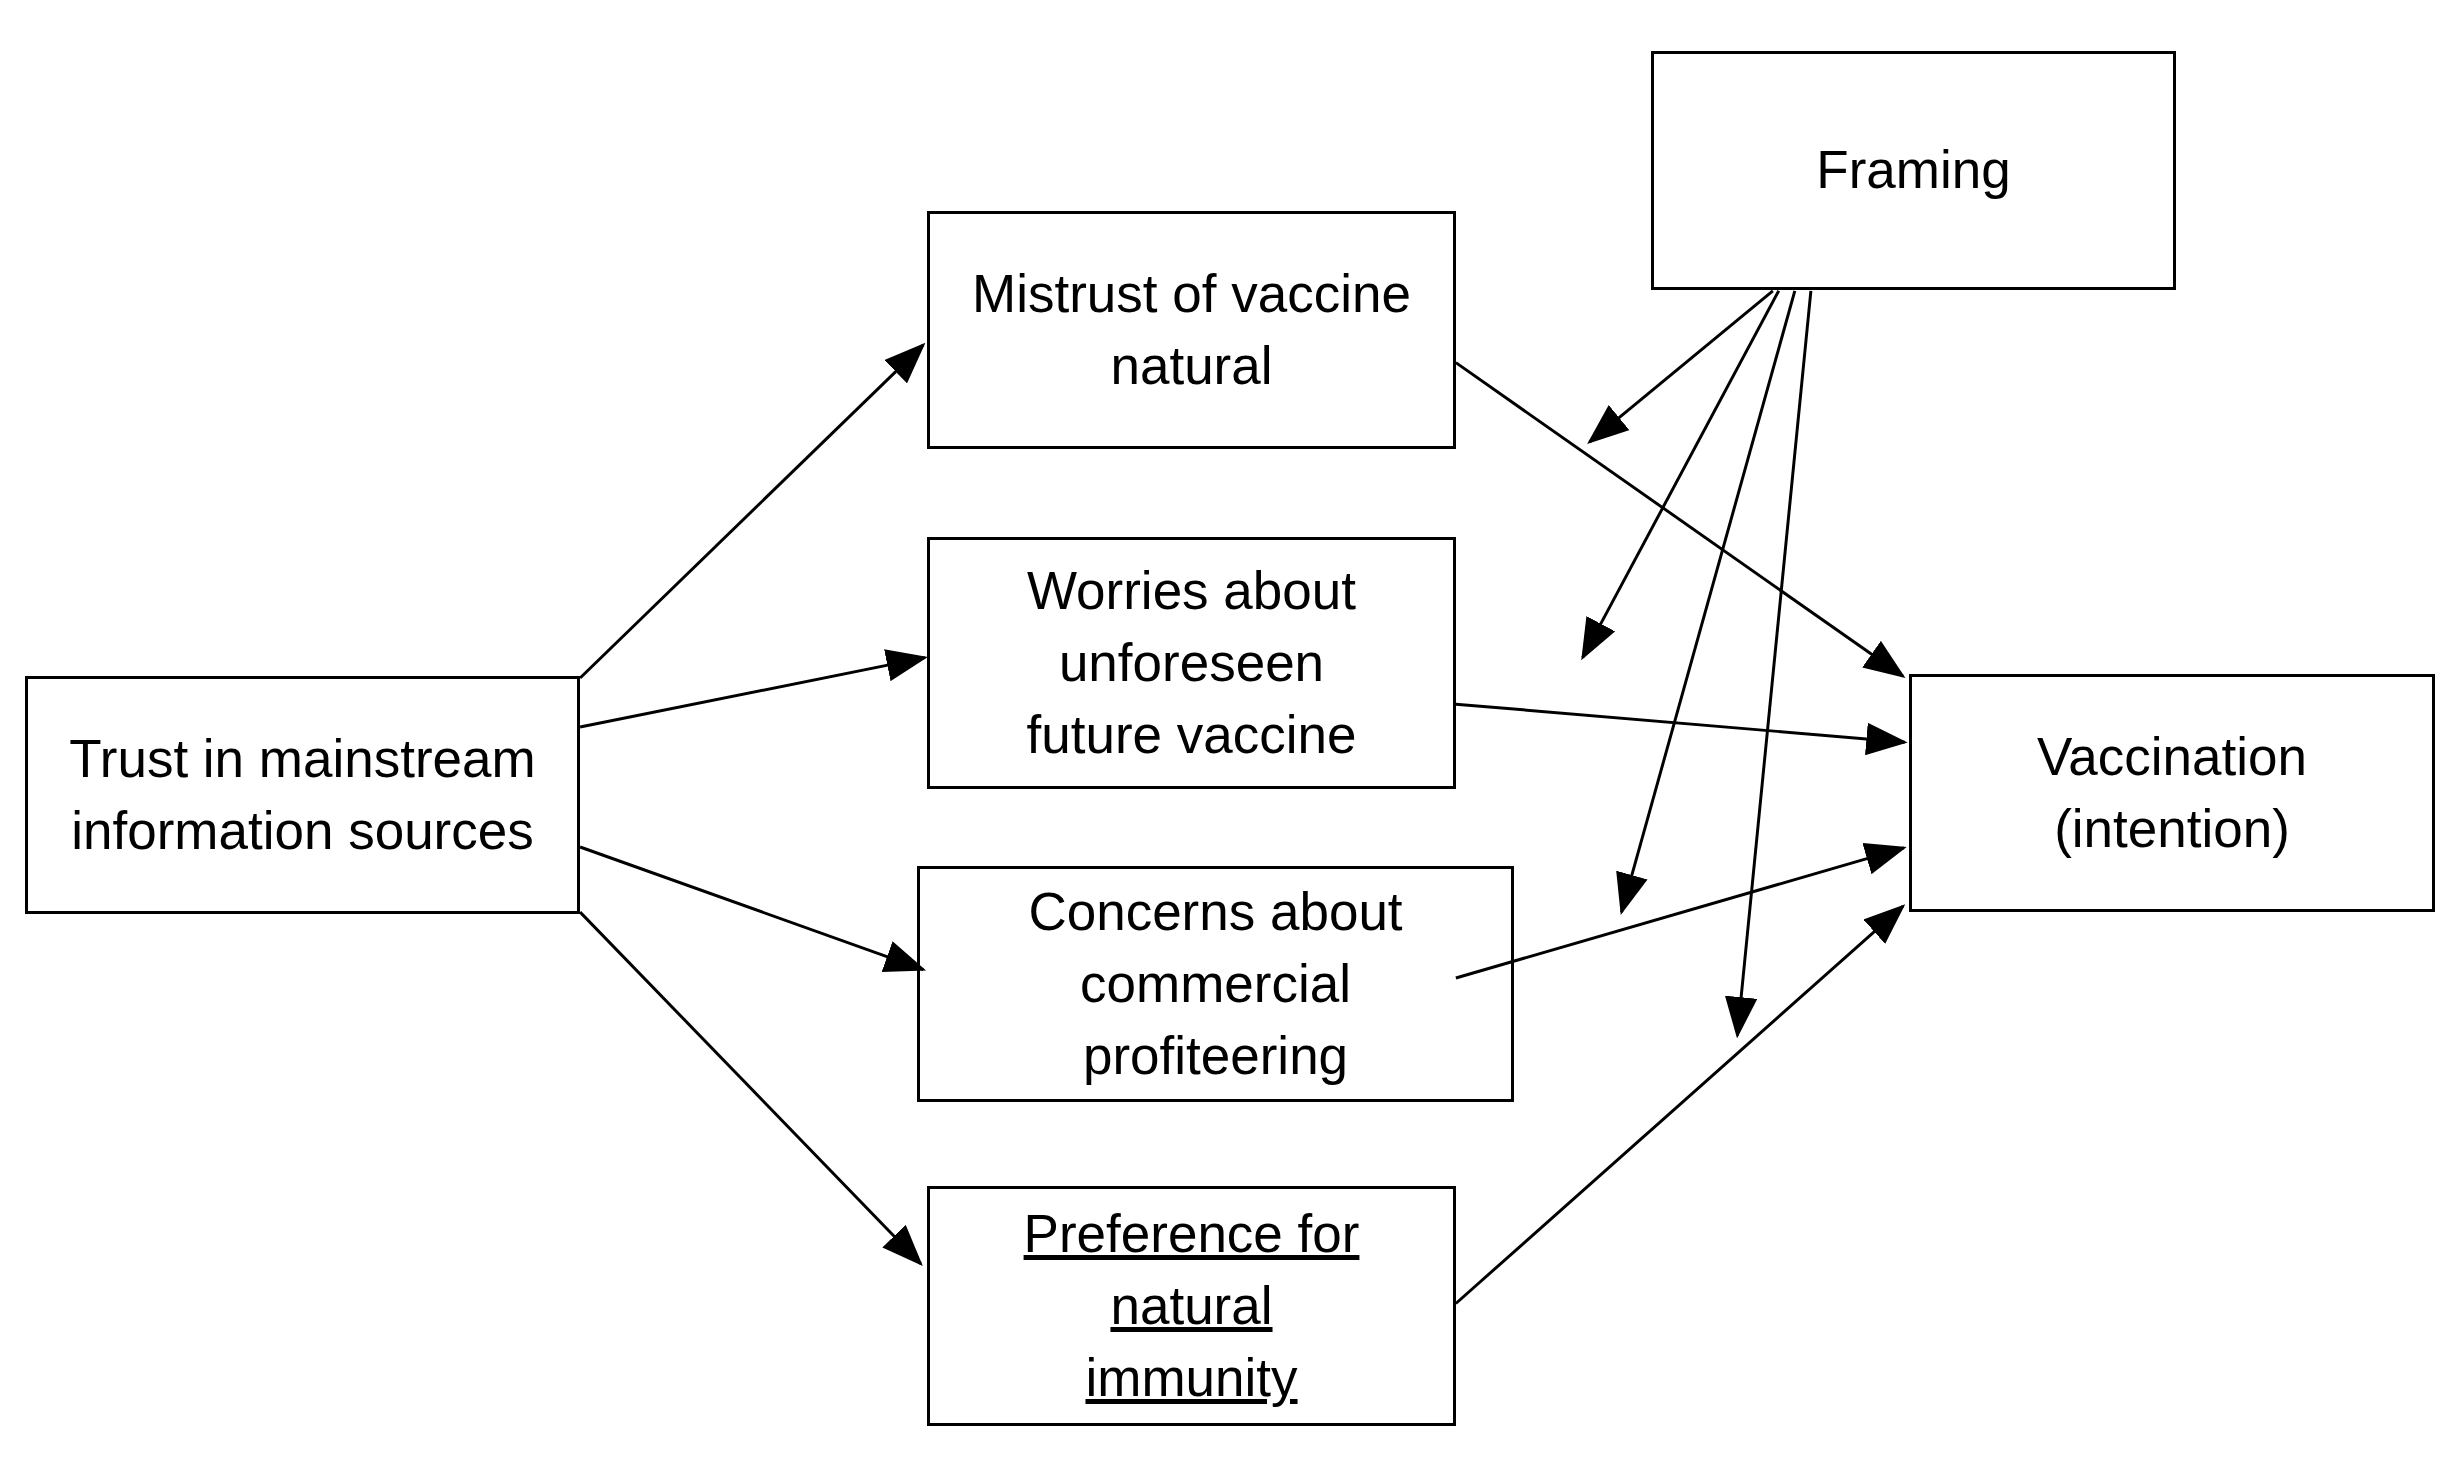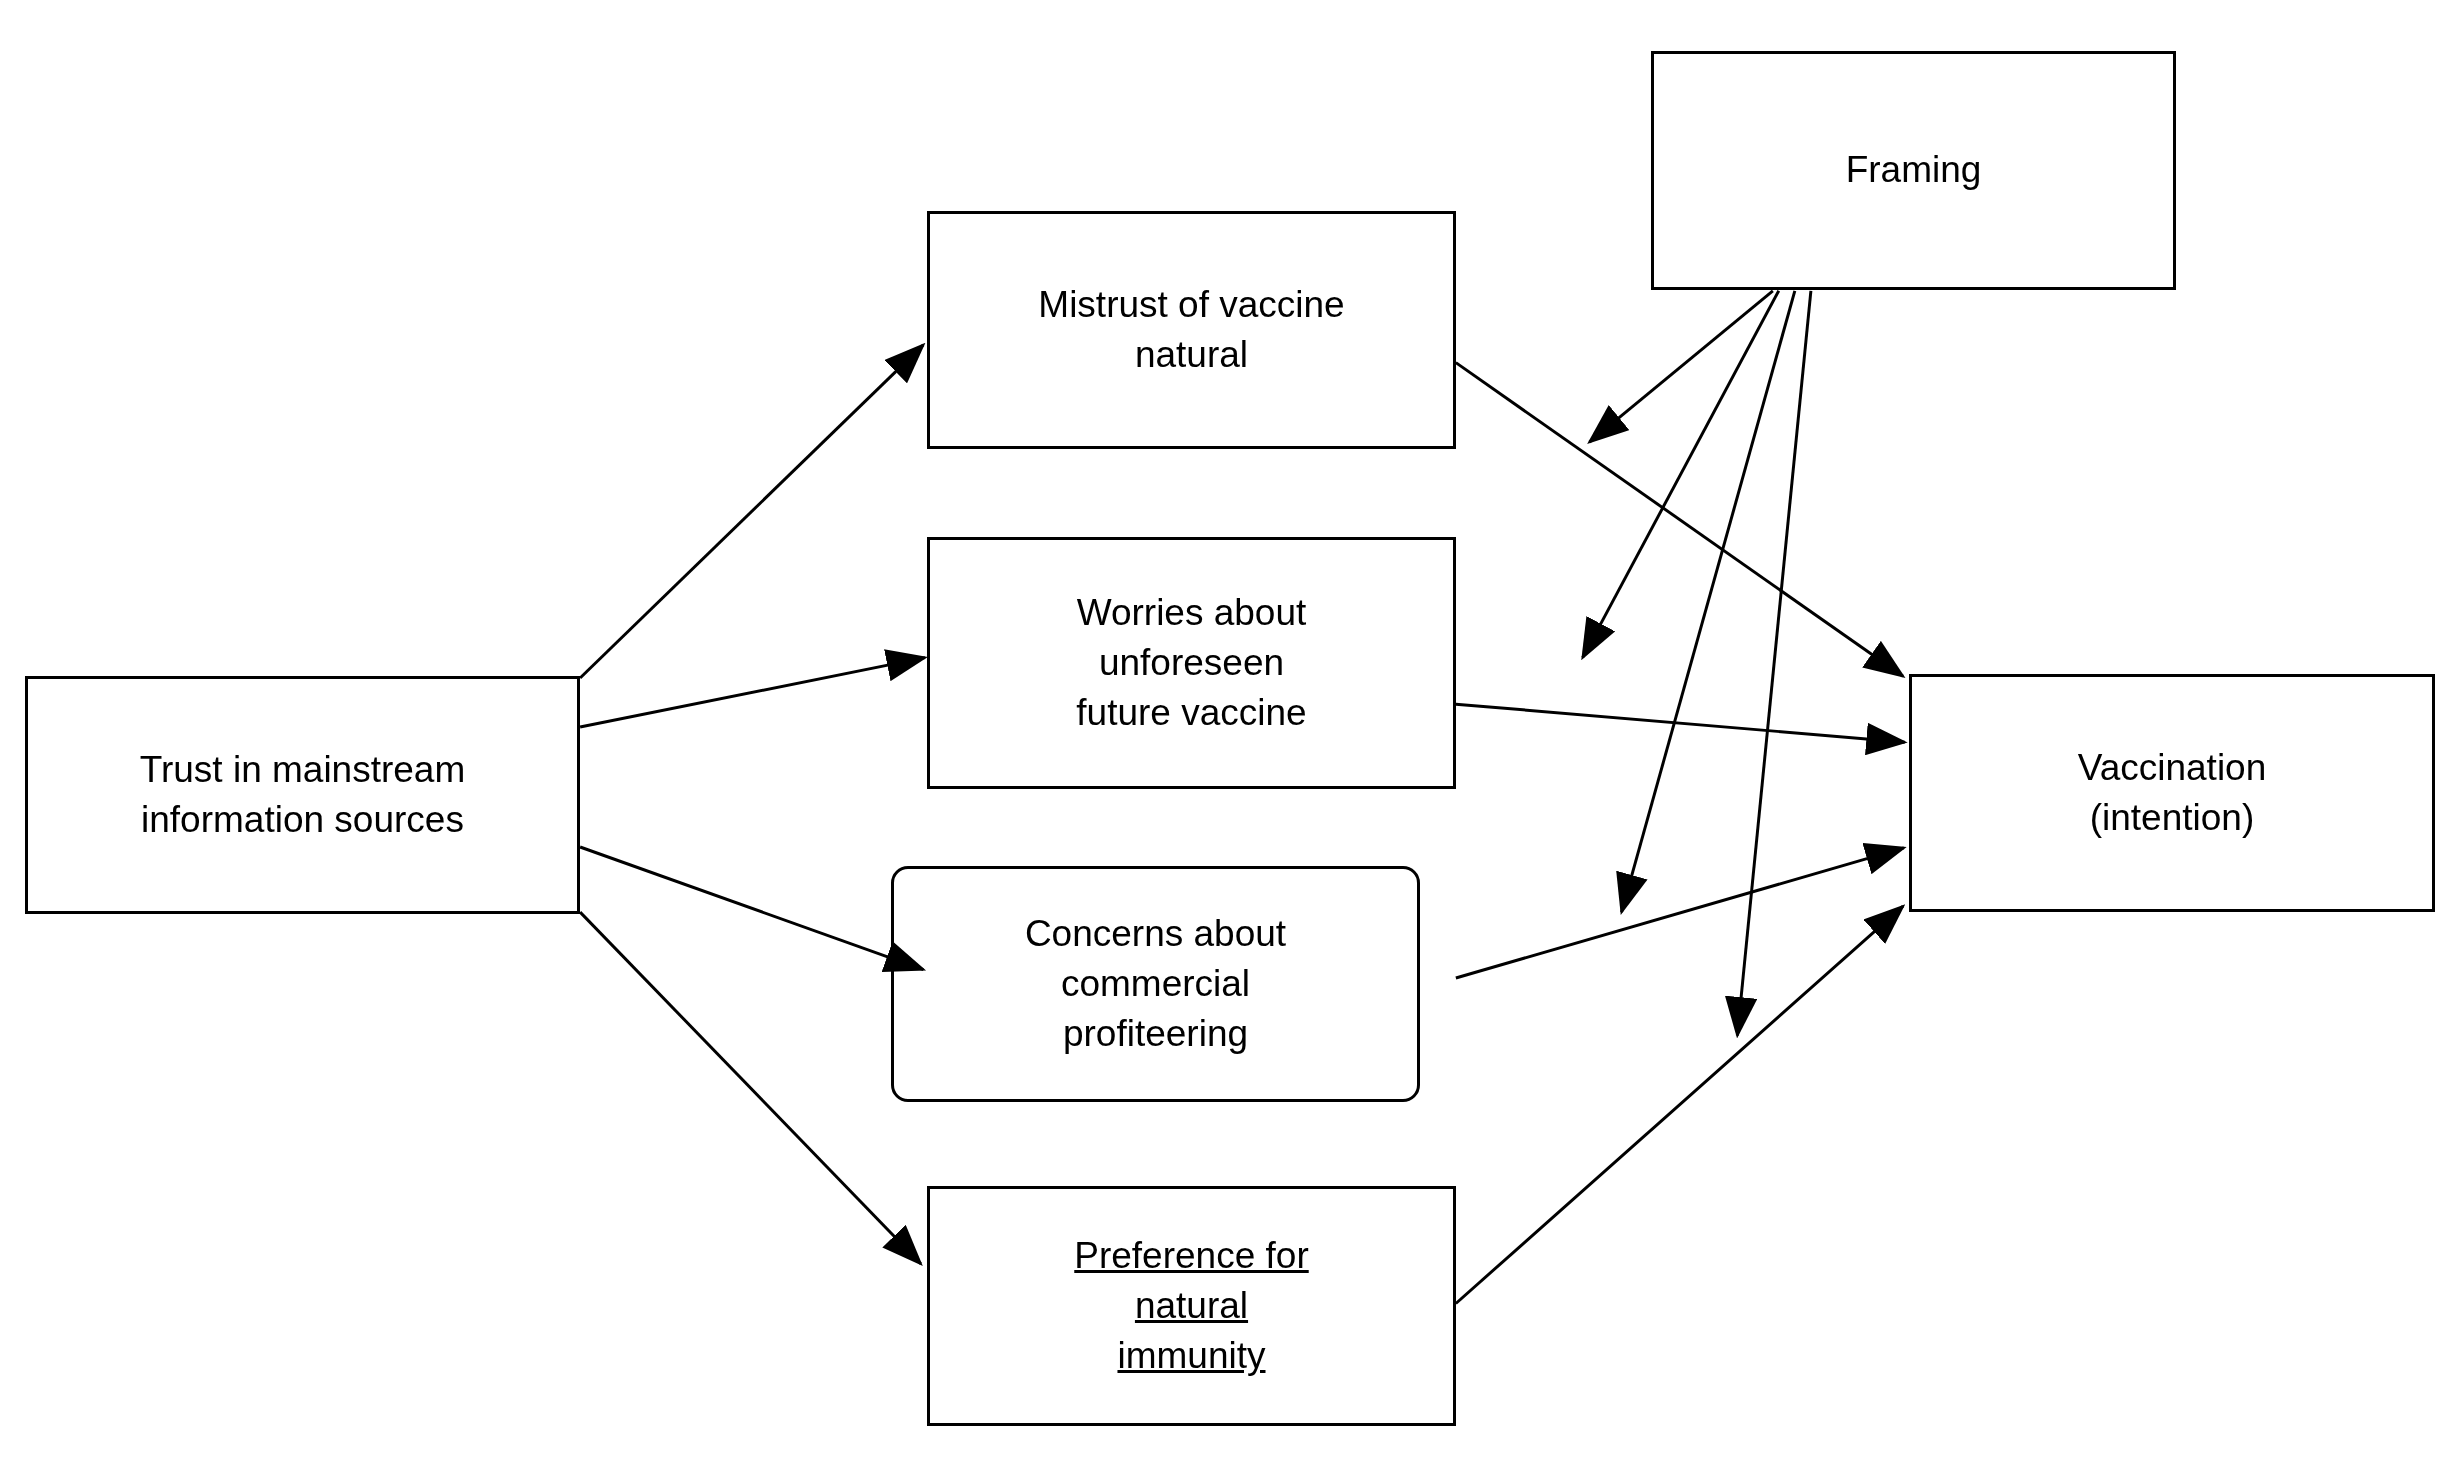--- a/index.html
+++ b/index.html
@@ -22,21 +22,21 @@
     border: 3.4px solid #000000;
     display: flex;
     align-items: center;
     justify-content: center;
     z-index: 1;
   }
   .node-label {
     display: block;
     text-align: center;
     white-space: pre-line;
-    font-size: 37px;
+    font-size: 53px;
     line-height: 1.36;
     color: #000000;
   }
   #arrow-layer {
     position: absolute;
     left: 0;
     top: 0;
     width: 2462px;
     height: 1481px;
     z-index: 2;
@@ -81,21 +81,21 @@
     <span class="node-label">Mistrust of vaccine
 natural</span>
   </div>
 
   <div class="node" style="left: 927px; top: 537px; width: 529px; height: 252px;">
     <span class="node-label">Worries about
 unforeseen
 future vaccine</span>
   </div>
 
-  <div class="node" style="left: 891px; top: 866px; width: 529px; height: 236px; border-radius: 17px;">
+  <div class="node" style="left: 917px; top: 866px; width: 597px; height: 236px;">
     <span class="node-label">Concerns about
 commercial
 profiteering</span>
   </div>
 
   <div class="node" style="left: 927px; top: 1186px; width: 529px; height: 240px; text-decoration: underline;">
     <span class="node-label">Preference for
 natural
 immunity</span>
   </div>

